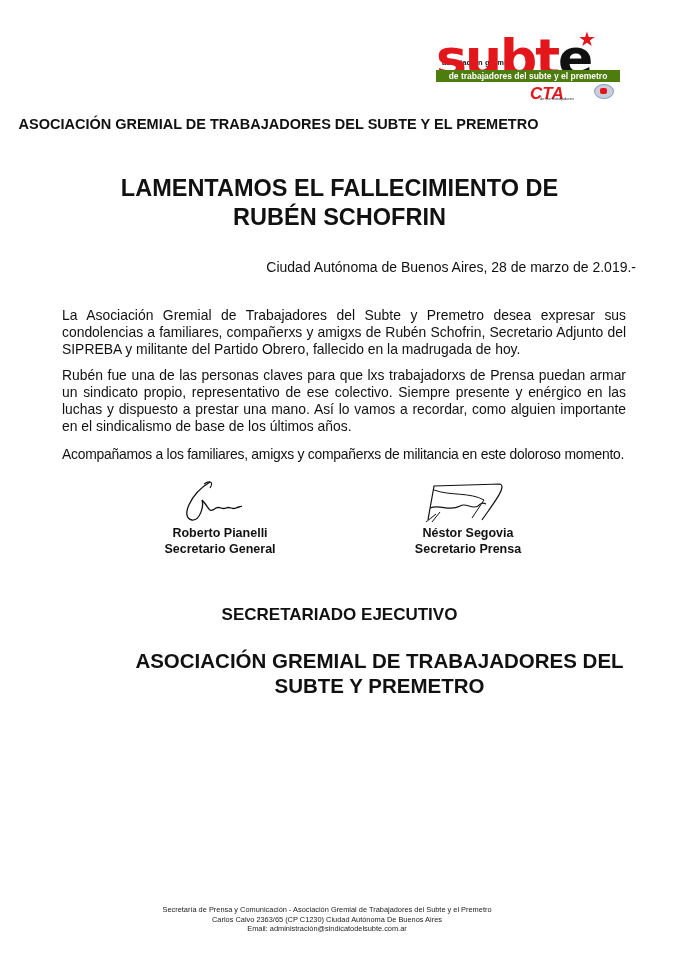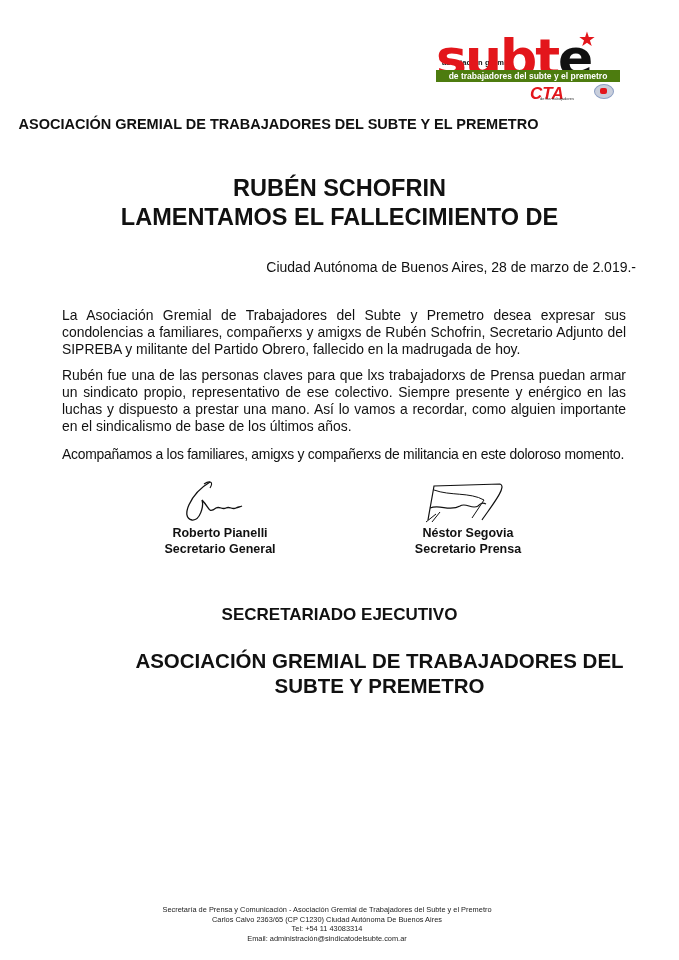--- a/index.html
+++ b/index.html
@@ -46,22 +46,22 @@
   <span class="star">★</span>
   <div class="band">de trabajadores del subte y el premetro</div>
   <span class="cta">CTA</span>
   <span class="cta-sub">de los trabajadores</span>
   <span class="badge"></span>
 </div>
 
 <div class="org-header">ASOCIACIÓN GREMIAL DE TRABAJADORES DEL SUBTE Y EL PREMETRO</div>
 
 <div class="title">
+  <div>LAMENTAMOS EL FALLECIMIENTO DE</div>
   <div>RUBÉN SCHOFRIN</div>
-  <div>LAMENTAMOS EL FALLECIMIENTO DE</div>
 </div>
 
 <div class="dateline">Ciudad Autónoma de Buenos Aires, 28 de marzo de 2.019.-</div>
 
 <div class="para p1">La Asociación Gremial de Trabajadores del Subte y Premetro desea expresar sus condolencias a familiares, compañerxs y amigxs de Rubén Schofrin, Secretario Adjunto del SIPREBA y militante del Partido Obrero, fallecido en la madrugada de hoy.</div>
 <div class="para p2">Rubén fue una de las personas claves para que lxs trabajadorxs de Prensa puedan armar un sindicato propio, representativo de ese colectivo. Siempre presente y enérgico en las luchas y dispuesto a prestar una mano. Así lo vamos a recordar, como alguien importante en el sindicalismo de base de los últimos años.</div>
 <div class="para p3">Acompañamos a los familiares, amigxs y compañerxs de militancia en este doloroso momento.</div>
 
 <svg class="scribble scribble1" width="80" height="46" viewBox="0 0 80 46">
   <path d="M30 4 C10 16 0 40 12 42 C20 43 24 28 22 22 C30 30 28 36 36 30 C40 28 42 32 46 30 C50 28 52 32 56 30 C58 29 60 29 62 28" fill="none" stroke="#111" stroke-width="1.3"></path>
@@ -86,15 +86,14 @@
 
 <div class="exec">SECRETARIADO EJECUTIVO</div>
 <div class="org-footer">
   <div>ASOCIACIÓN GREMIAL DE TRABAJADORES DEL</div>
   <div>SUBTE Y PREMETRO</div>
 </div>
 
 <div class="footer">
   <div>Secretaría de Prensa y Comunicación - Asociación Gremial de Trabajadores del Subte y el Premetro</div>
   <div>Carlos Calvo 2363/65 (CP C1230) Ciudad Autónoma De Buenos Aires</div>
-  <div>Tel: +54 11 43083314</div>
   <div>Email: administración@sindicatodelsubte.com.ar</div>
 </div>
 
 </body></html>

